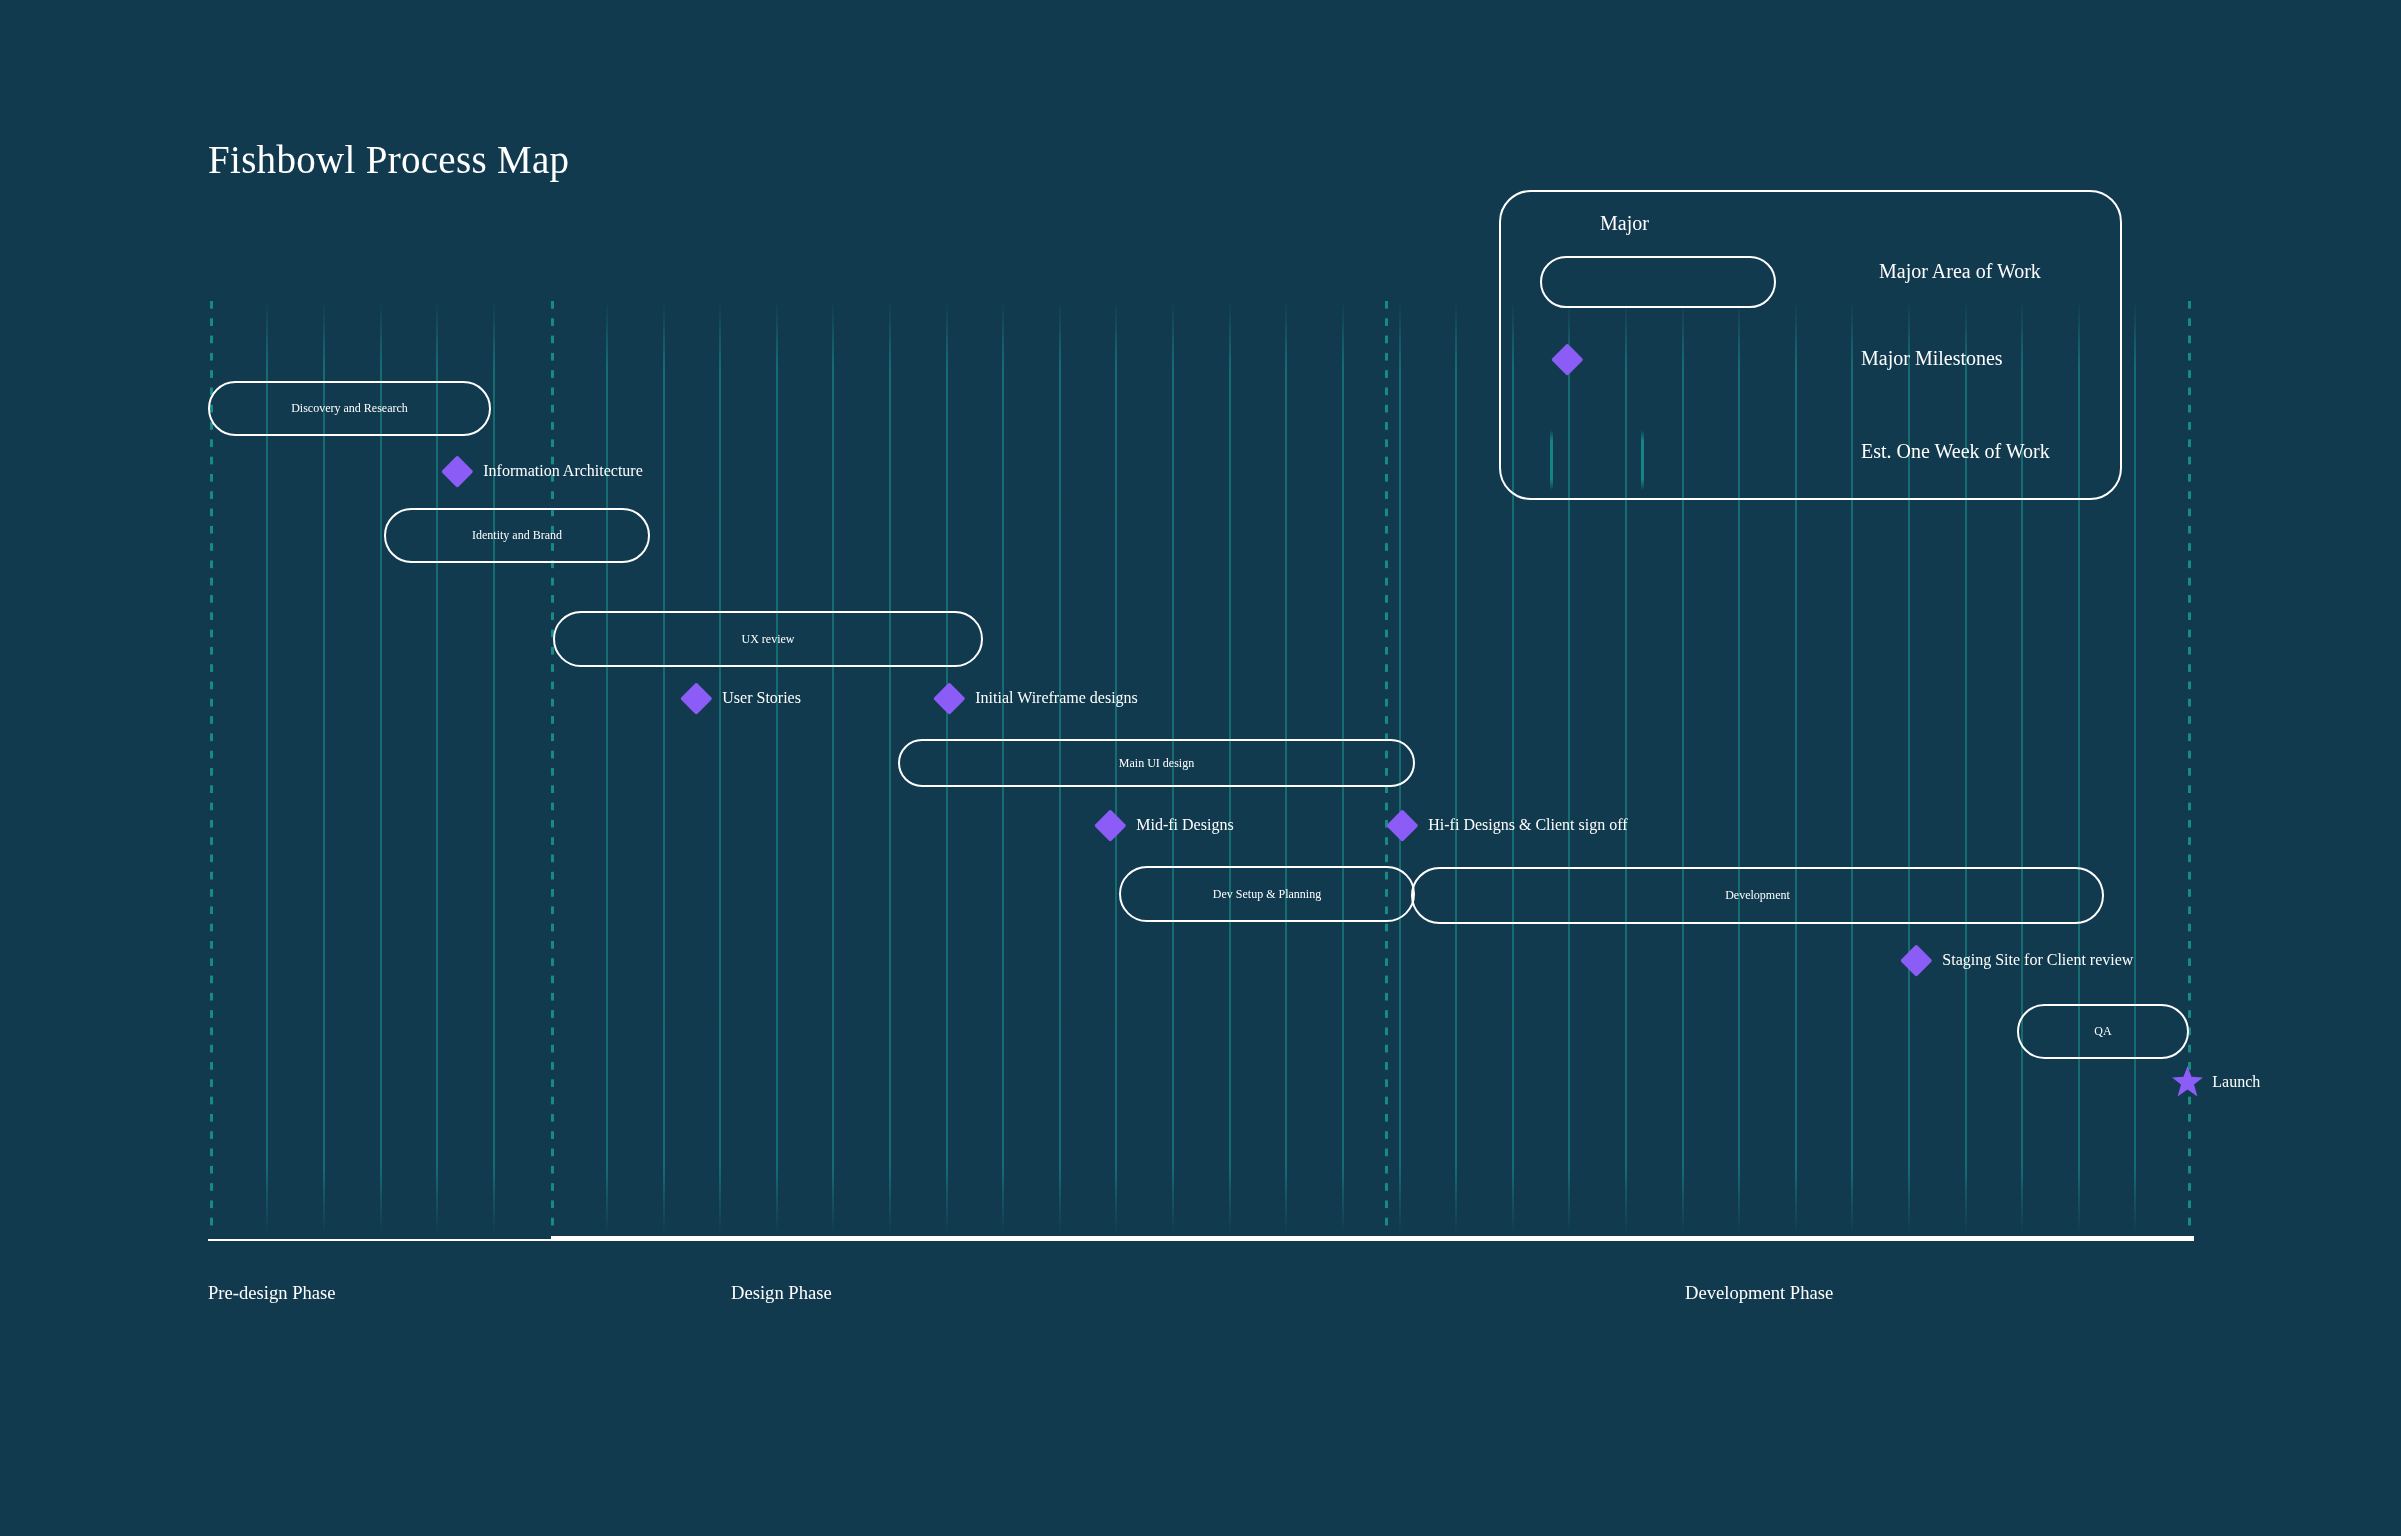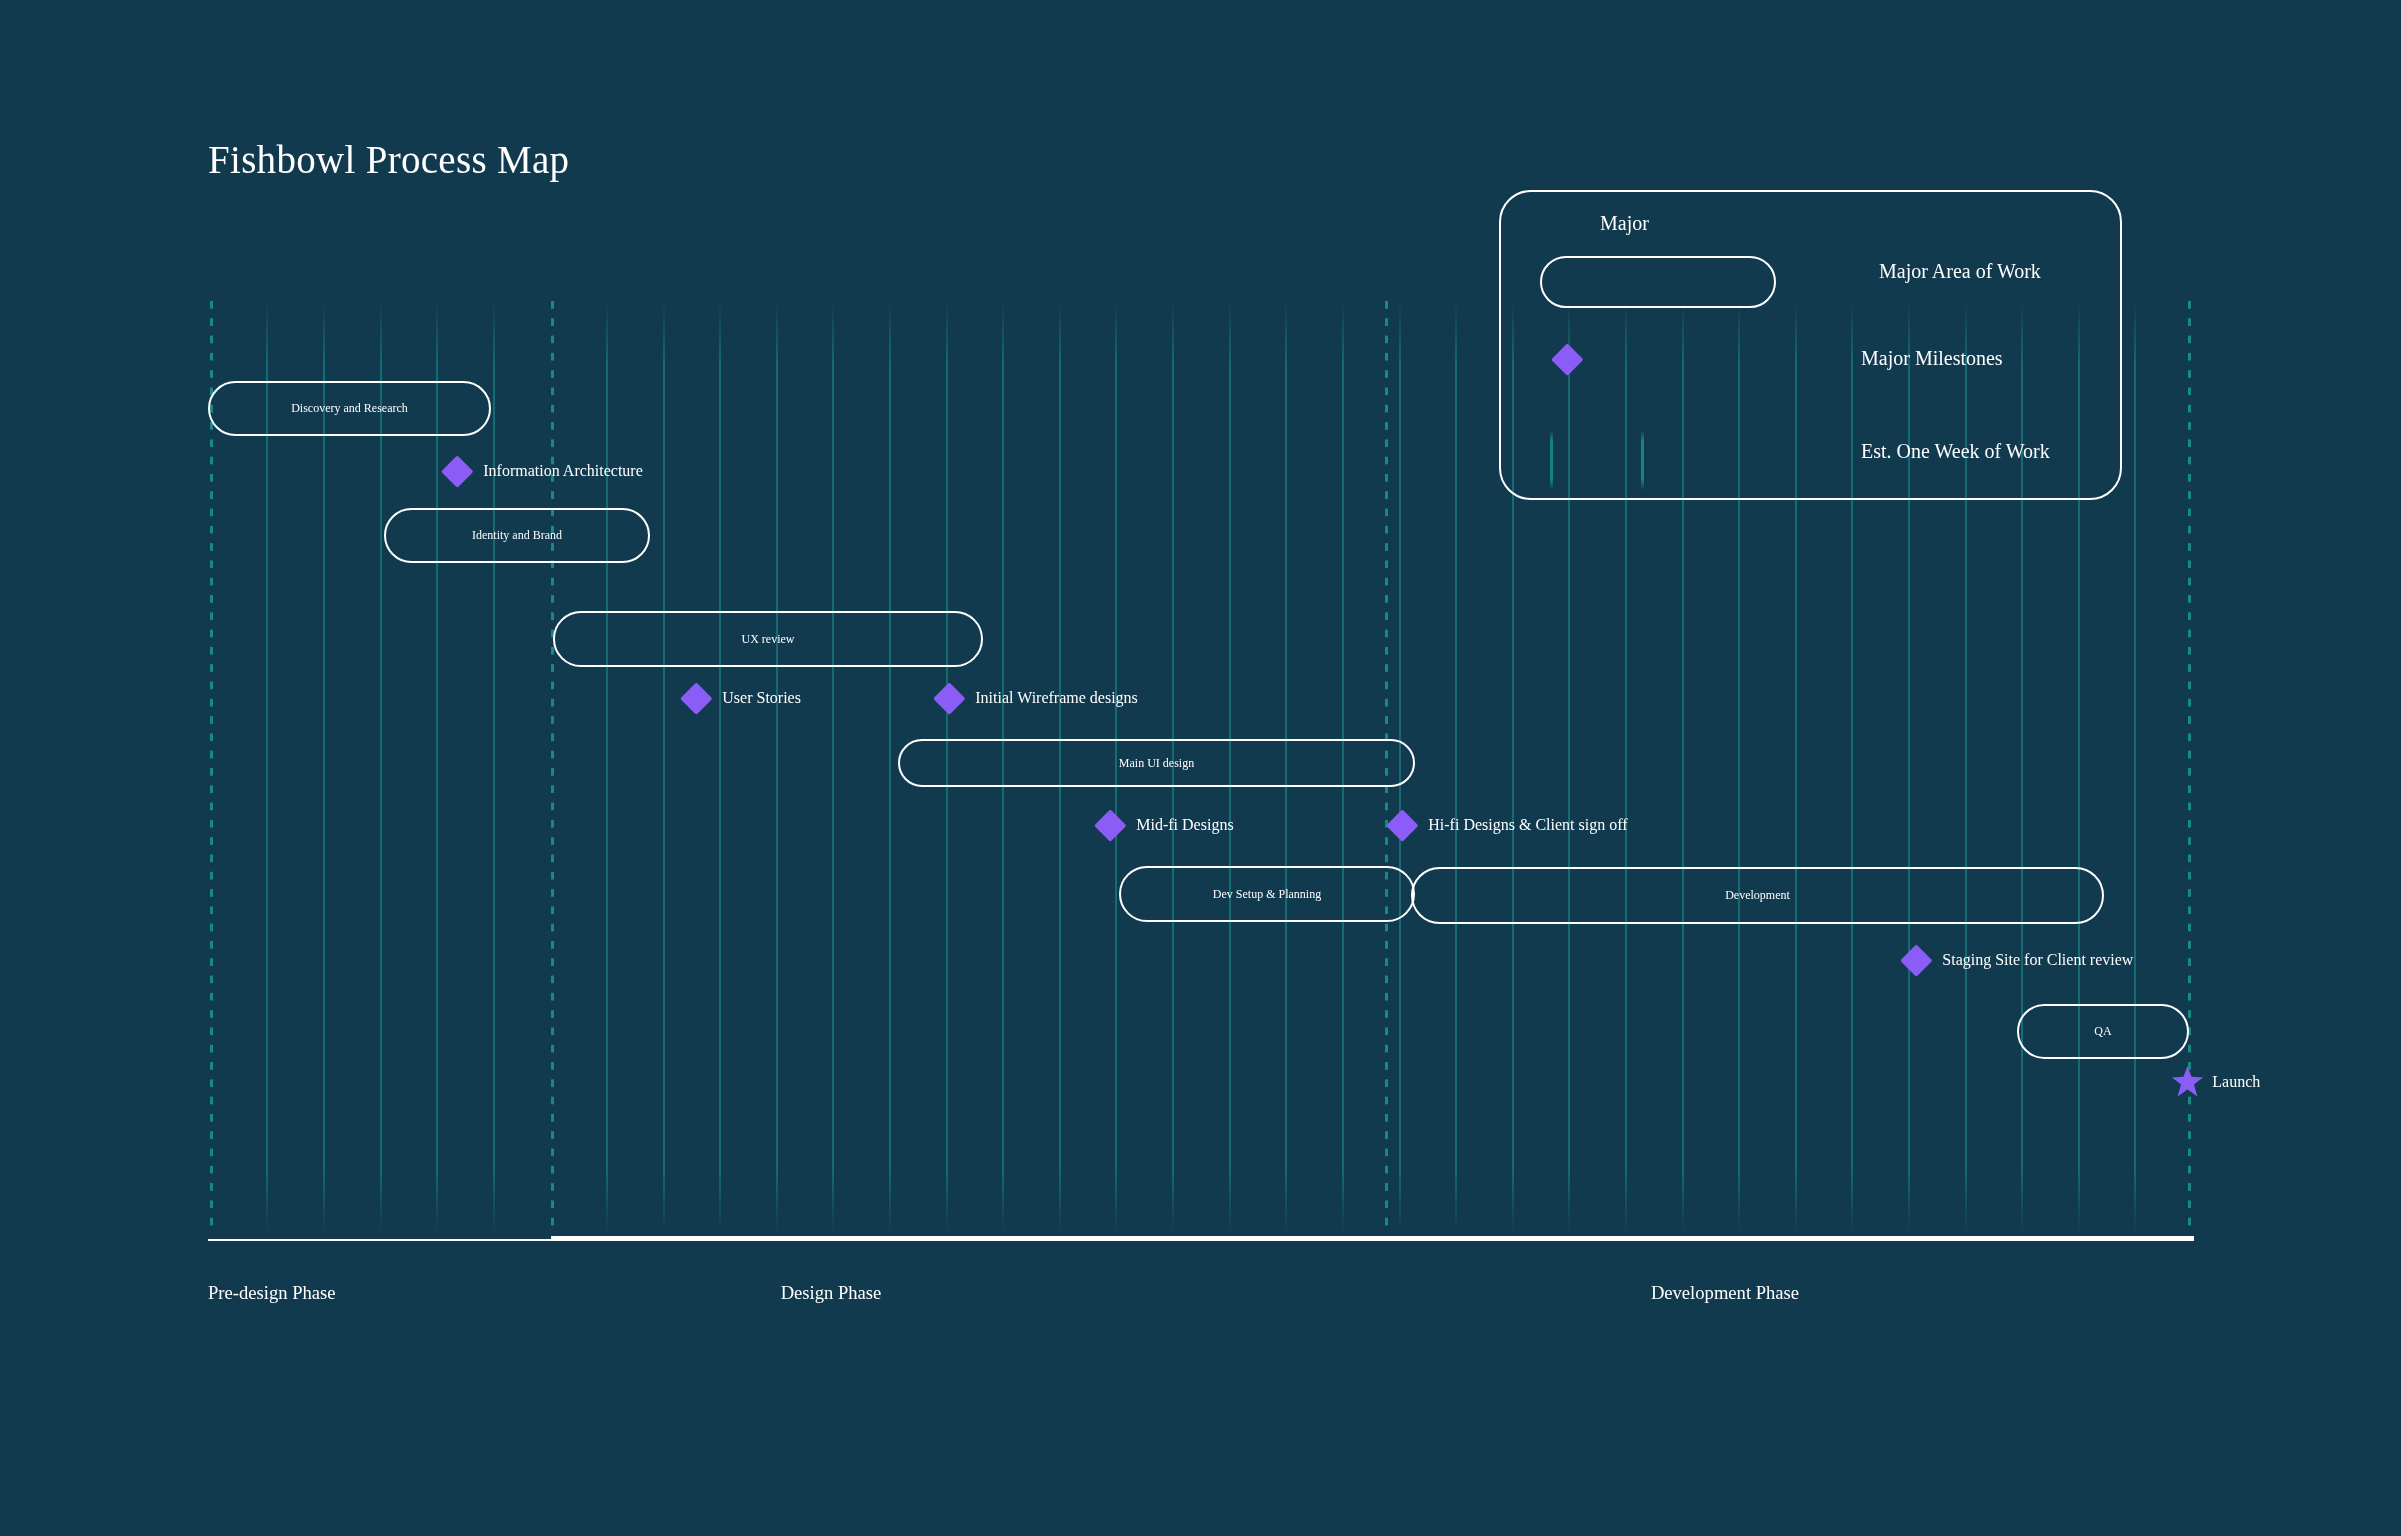--- a/index.html
+++ b/index.html
@@ -66,21 +66,21 @@
     height: 5.3px;
     background: #ffffff;
   }
 
   
   .phase-label {
     position: absolute;
     font-size: 18.6px;
     color: #ffffff;
     white-space: nowrap;
-    text-align: center;
+    text-align: left;
   }
 
   
   .pill {
     position: absolute;
     box-sizing: border-box;
     border: 2.7px solid #ffffff;
     border-radius: 665px;
     background: transparent;
     display: flex;
@@ -226,21 +226,21 @@
       <div class="phase-divider" style="left: 551px; top: 301px; height: 932px;"></div>
       <div class="phase-divider" style="left: 1385px; top: 301px; height: 932px;"></div>
       <div class="phase-divider" style="left: 2188px; top: 301px; height: 932px;"></div>
     </div>
 
   <div class="baseline-thin" style="left:208px; top:1239px; width:344px;"></div>
   <div class="baseline-thick" style="left:551px; top:1236px; width:1643px;"></div>
 
   <div class="phase-label" style="left:208px; top:1282px; width:0px; text-align:left;">Pre-design Phase</div>
   <div class="phase-label" style="left:731px; top:1282px; width:200px;">Design Phase</div>
-  <div class="phase-label" style="left:1625px; top:1282px; width:200px;">Development Phase</div>
+  <div class="phase-label" style="left:1685px; top:1282px; width:200px;">Development Phase</div>
 
   <div class="pill" style="left:208px; top:381px; width:283px; height:55px;">
     <span>Discovery and Research</span>
   </div>
 
   <div class="pill" style="left:384px; top:508px; width:266px; height:55px;">
     <span>Identity and Brand</span>
   </div>
 
   <div class="pill" style="left:553px; top:611px; width:430px; height:56px;">

